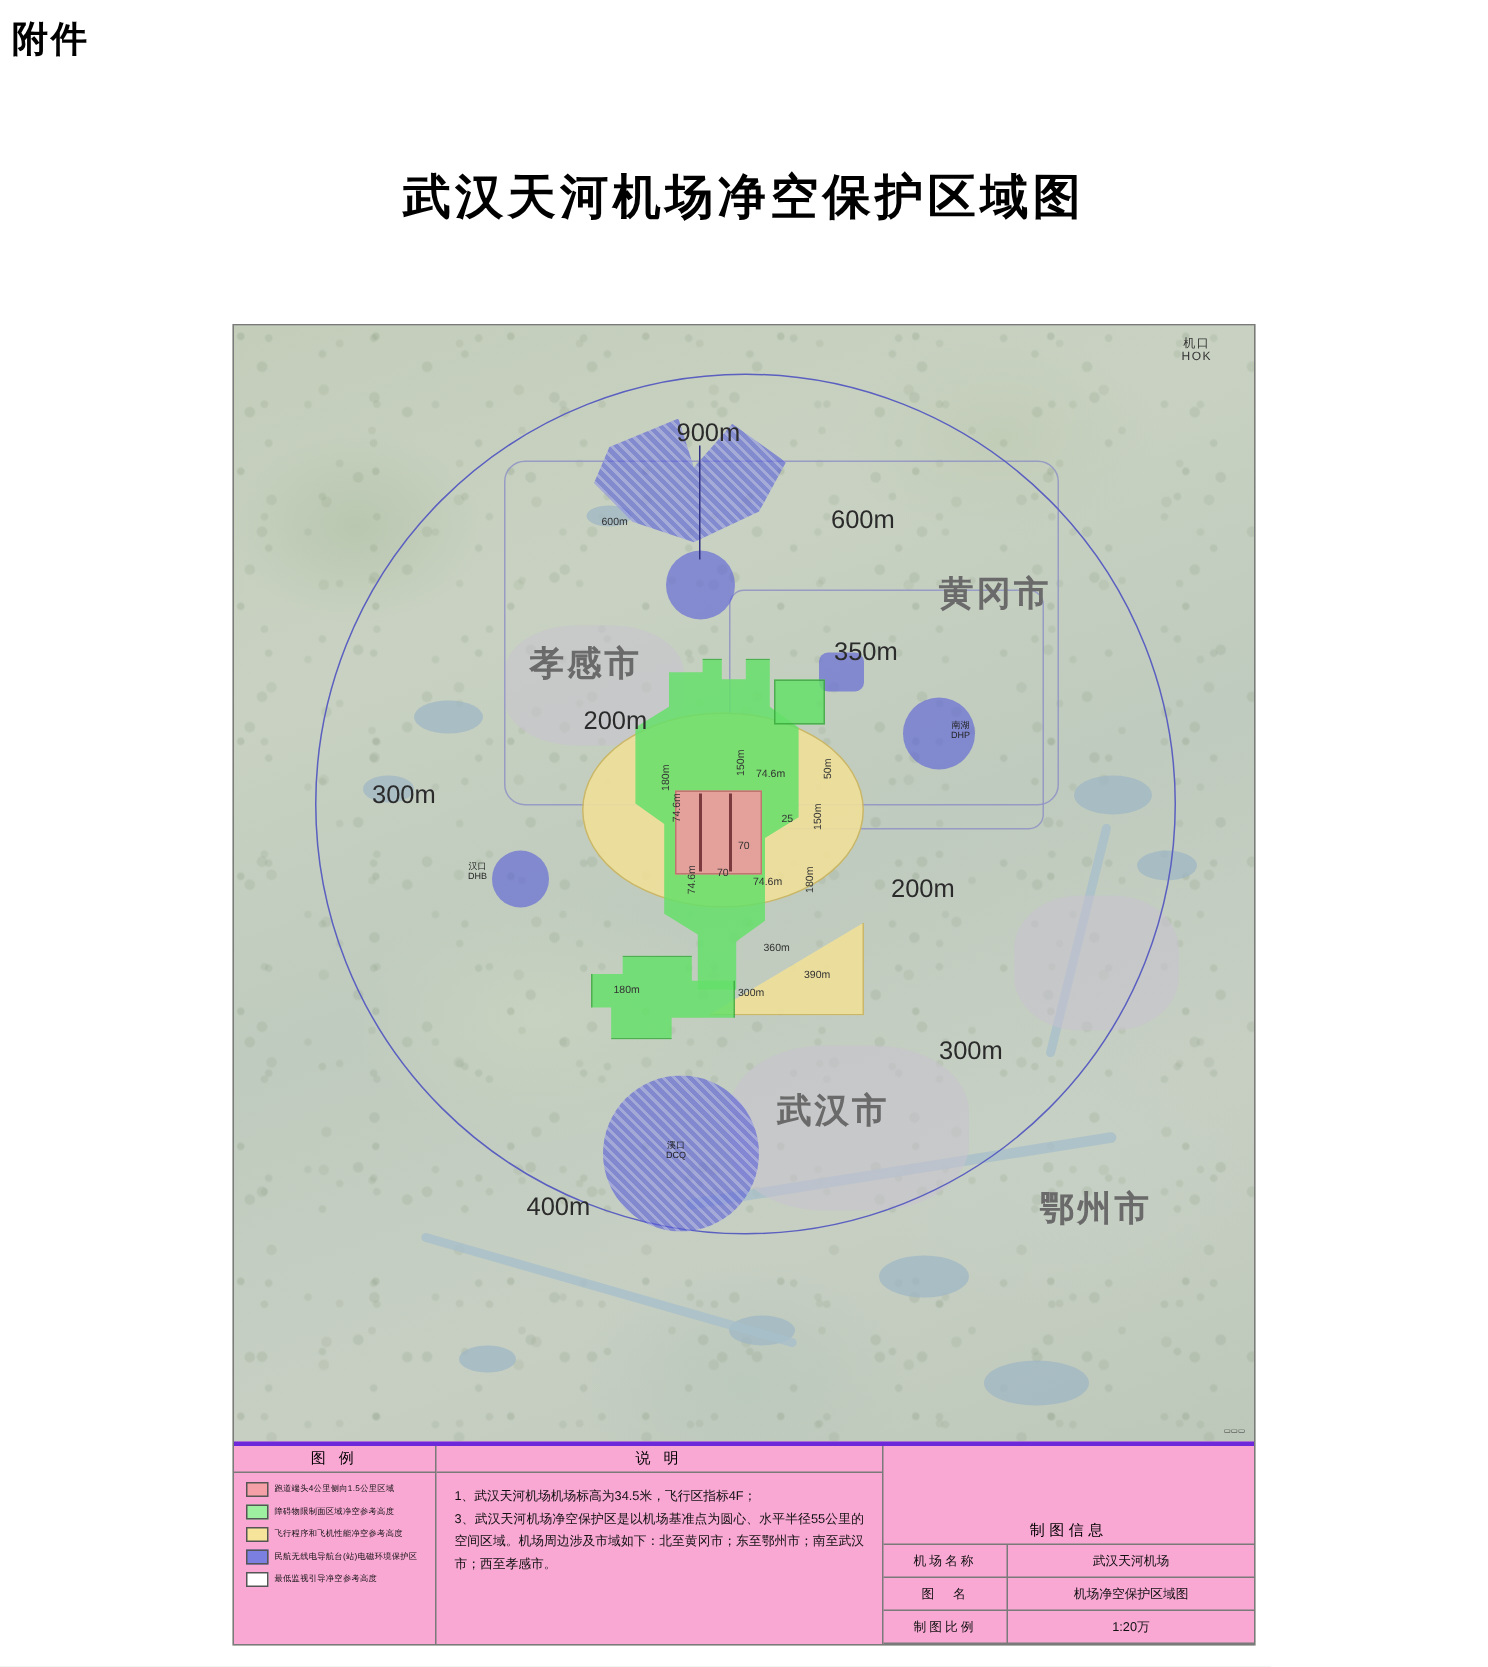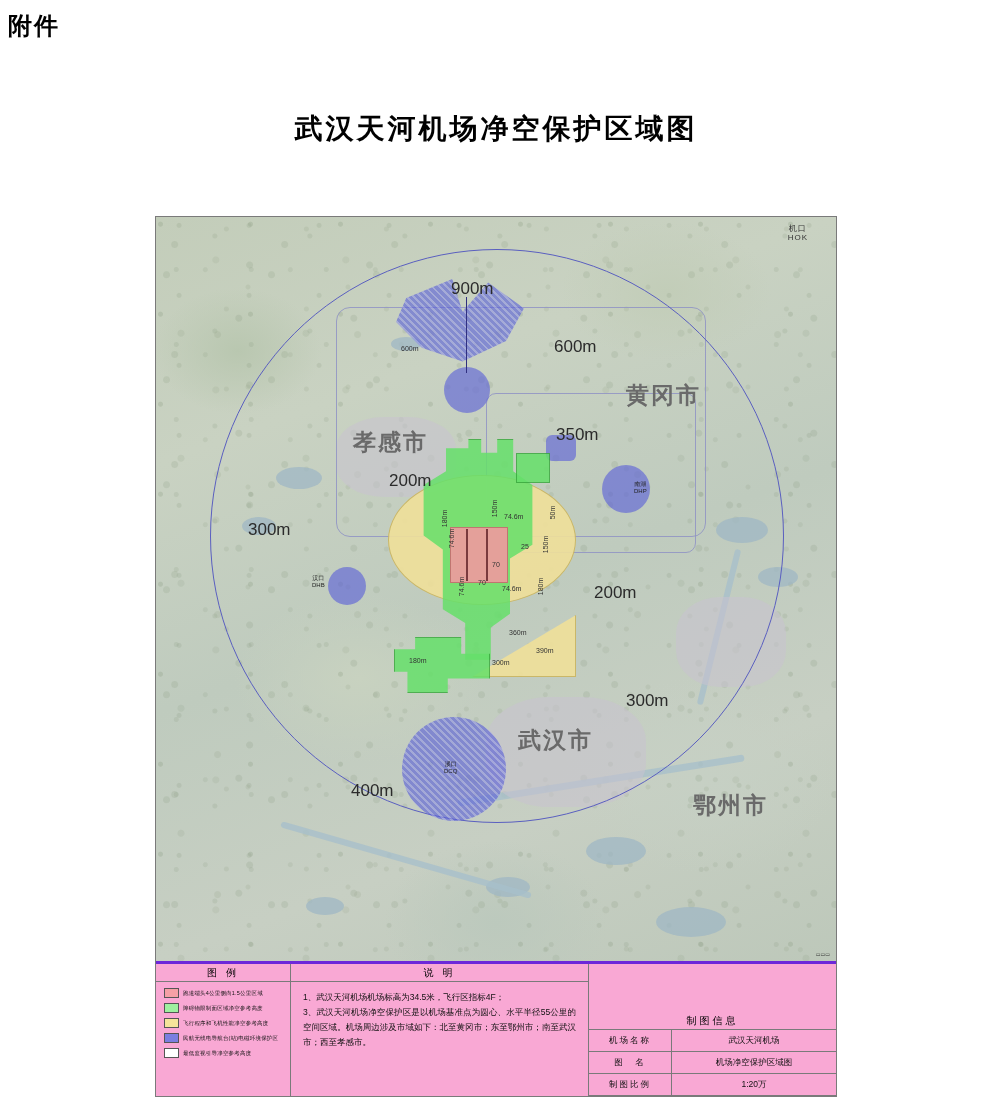--- a/index.html
+++ b/index.html
@@ -24,21 +24,21 @@
     font-weight: bold;
     letter-spacing: 2px;
   }
   .doc-title {
     position: absolute;
     left: 0;
     top: 110px;
     width: 992px;
     text-align: center;
     font-family: "Liberation Serif", serif;
-    font-size: 28px;
+    font-size: 32px;
     font-weight: bold;
     letter-spacing: 3px;
   }
   
   .figure {
     position: absolute;
     left: 155px;
     top: 216px;
     width: 682px;
     height: 881px;
@@ -310,21 +310,21 @@
     <div style="position:absolute;left:330px;top:312px;width:2px;height:52px;background:#7a3a3e;"></div>
 
     <div class="alt-label" style="left:295px;top:62px;">900m</div>
     <div class="alt-label" style="left:398px;top:120px;">600m</div>
     <div class="alt-label xs" style="left:245px;top:128px;">600m</div>
     <div class="alt-label" style="left:400px;top:208px;">350m</div>
     <div class="alt-label" style="left:233px;top:254px;">200m</div>
     <div class="alt-label" style="left:92px;top:303px;">300m</div>
     <div class="alt-label" style="left:438px;top:366px;">200m</div>
     <div class="alt-label" style="left:470px;top:474px;">300m</div>
-    <div class="alt-label" style="left:195px;top:564px;">400m</div>
+    <div class="alt-label" style="left:195px;top:578px;">400m</div>
 
     <div class="alt-label xs" style="left:280px;top:298px;transform:rotate(-90deg);">180m</div>
     <div class="alt-label xs" style="left:330px;top:288px;transform:rotate(-90deg);">150m</div>
     <div class="alt-label xs" style="left:348px;top:296px;">74.6m</div>
     <div class="alt-label xs" style="left:390px;top:292px;transform:rotate(-90deg);">50m</div>
     <div class="alt-label xs" style="left:365px;top:326px;">25</div>
     <div class="alt-label xs" style="left:336px;top:344px;">70</div>
     <div class="alt-label xs" style="left:381px;top:324px;transform:rotate(-90deg);">150m</div>
     <div class="alt-label xs" style="left:286px;top:318px;transform:rotate(-90deg);">74.6m</div>
     <div class="alt-label xs" style="left:296px;top:366px;transform:rotate(-90deg);">74.6m</div>

